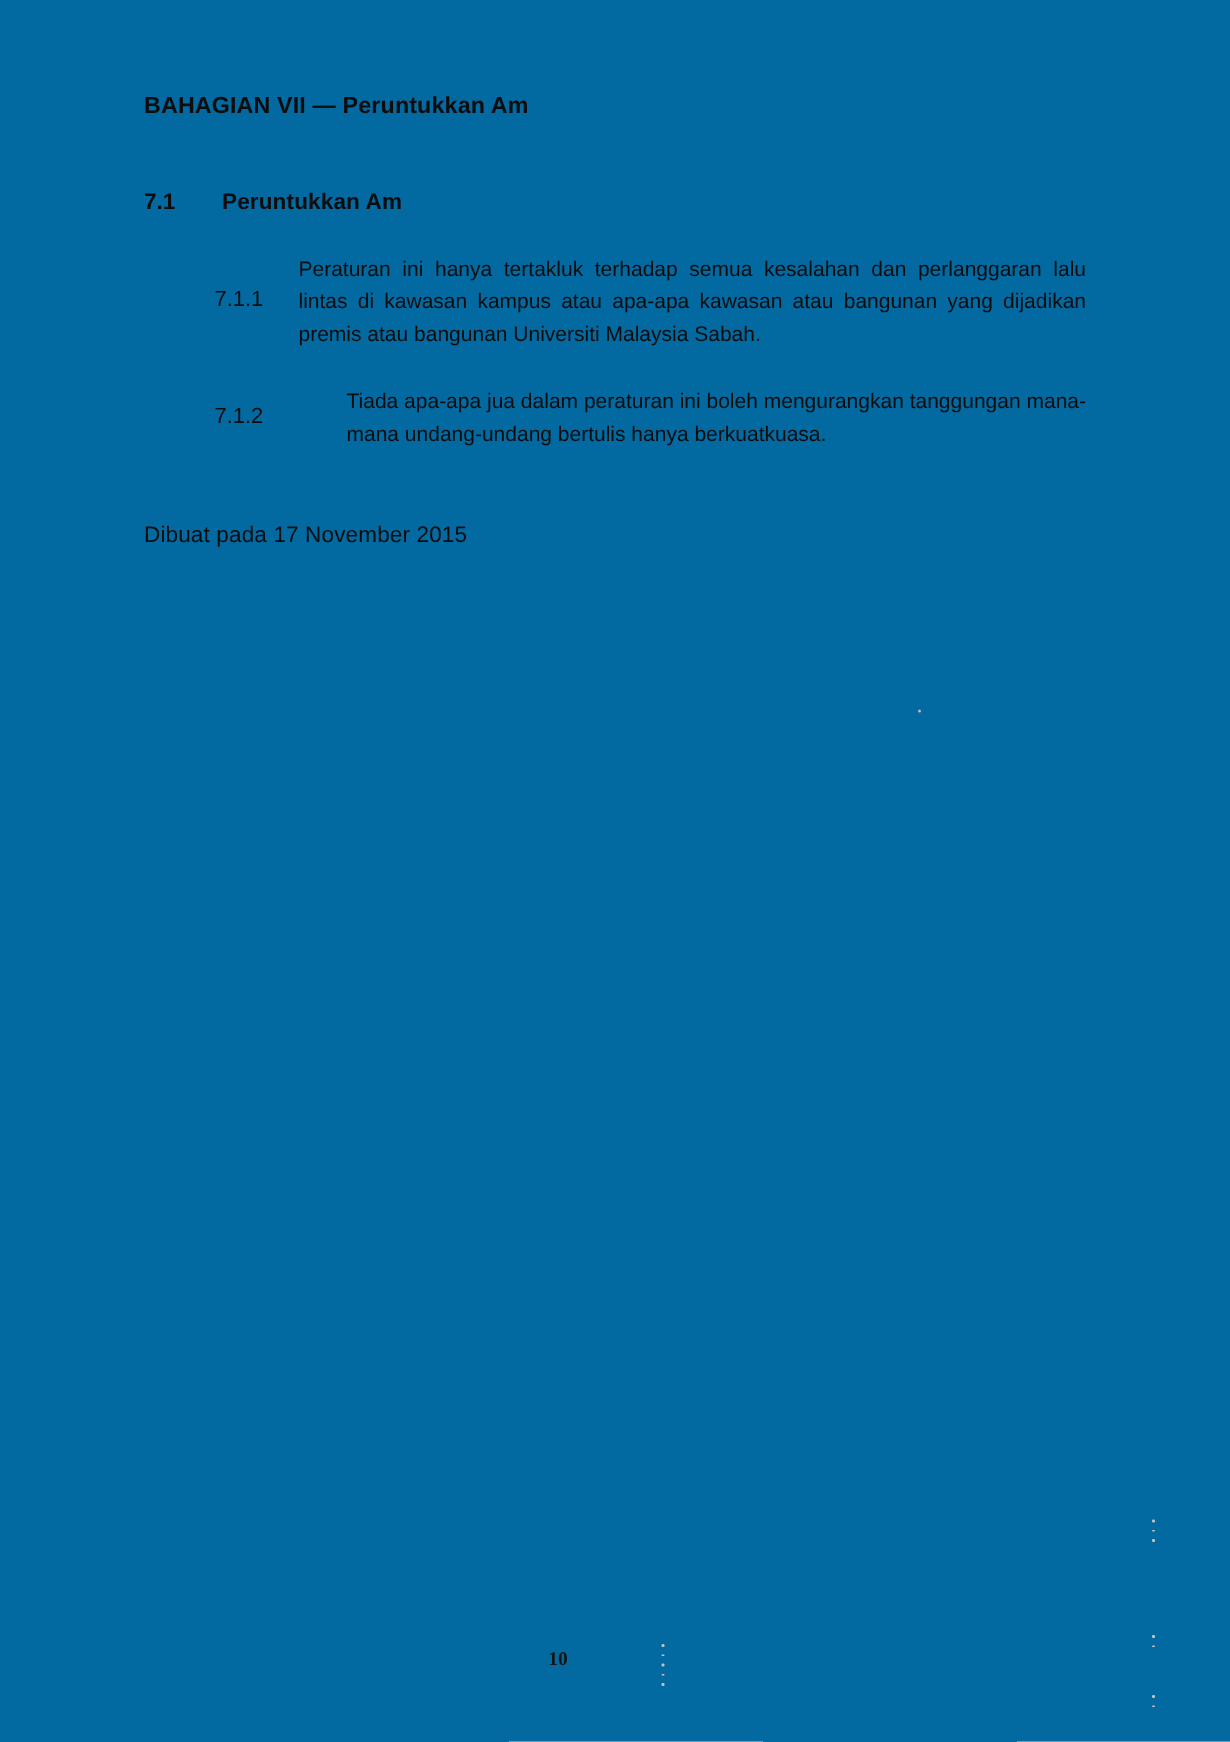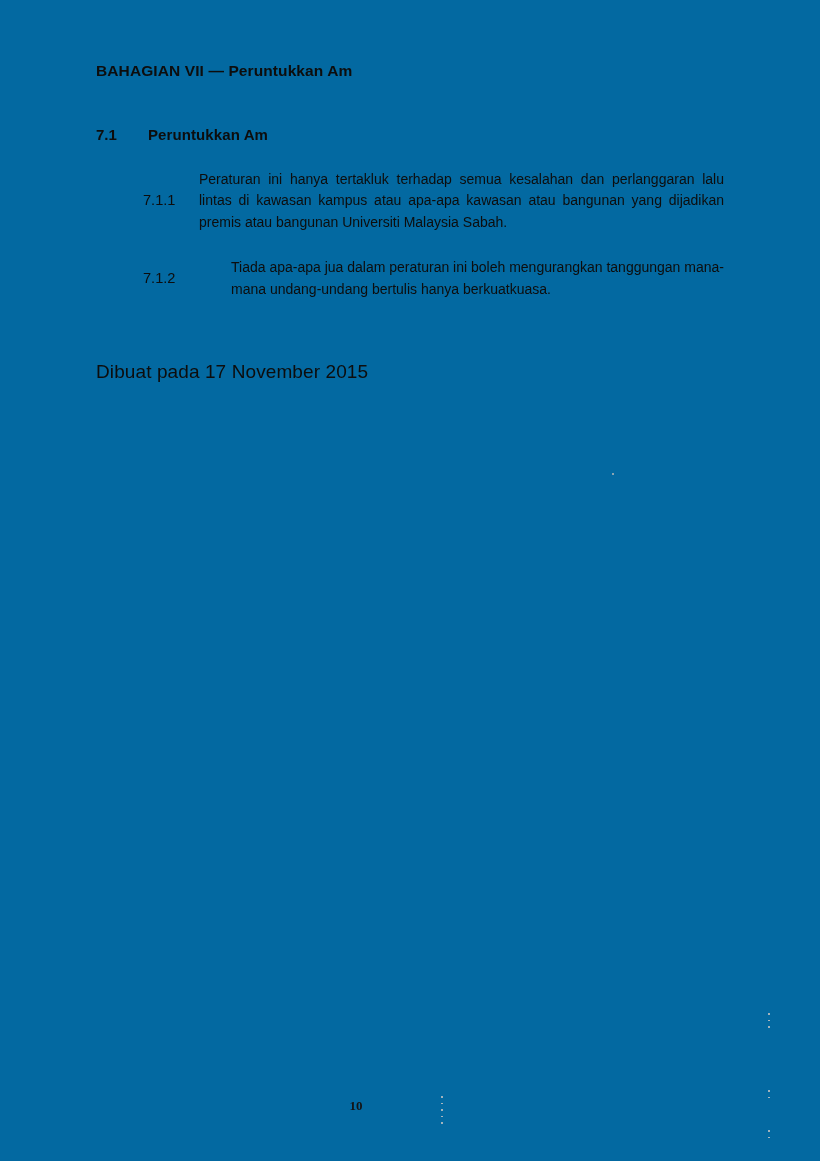--- a/index.html
+++ b/index.html
@@ -81,37 +81,38 @@
   .clause-body {
     flex: 1 1 auto;
     font-size: 14px;
     line-height: 21.5px;
     text-align: justify;
     text-justify: inter-word;
     hyphens: none;
   }
 
   .made-on {
-    margin-top: 60px;
-    font-size: 19px;
+    margin-top: 48px;
+    font-size: 15px;
     line-height: 1.25;
     letter-spacing: 0.1px;
   }
 
   
   .page-number {
     position: absolute;
     left: 0;
     top: 1098px;
     width: 712px;
     text-align: center;
     font-family: "Liberation Serif", serif;
     font-weight: bold;
     font-size: 13px;
     color: #141414;
+    padding-left: 16px;
   }
 
   
   .speck {
     position: absolute;
     background: #b9b9b9;
     border-radius: 50%;
     pointer-events: none;
   }
   .dot-col {

